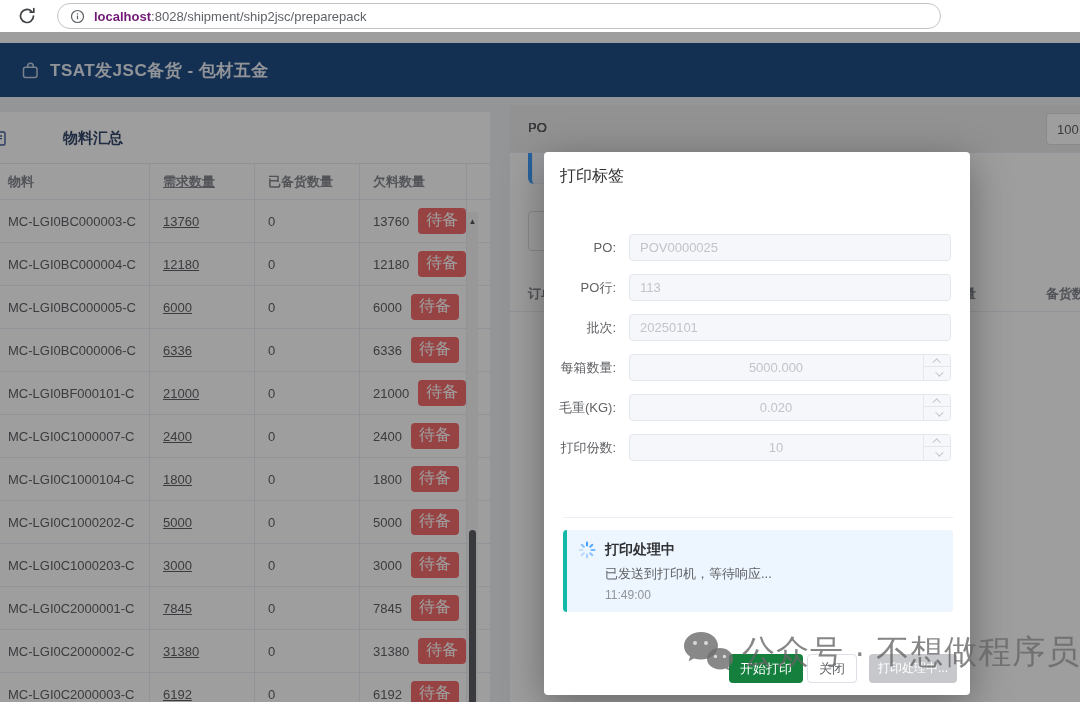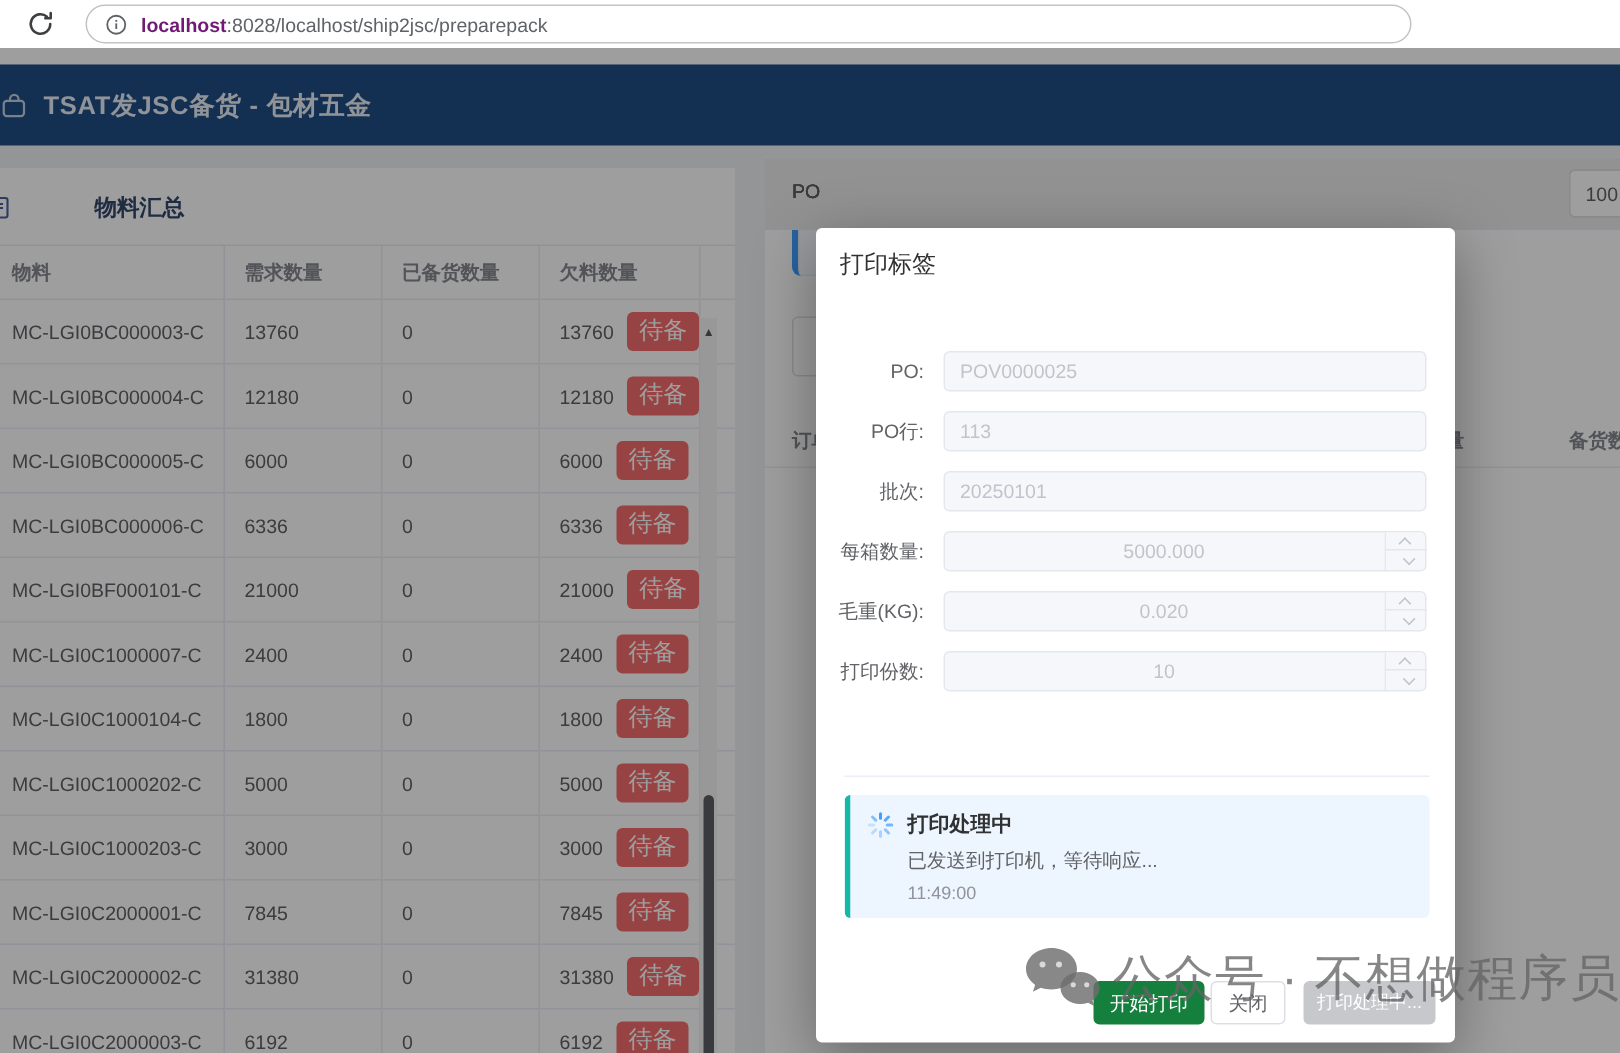--- a/index.html
+++ b/index.html
@@ -13,33 +13,33 @@
   .url-pill { position:absolute; left:57px; top:3px; width:884px; height:26px; border:1px solid #c3c3c3;
               border-radius:14px; background:#fff; display:flex; align-items:center; padding-left:12px; }
   .info-icon { width:15px; height:15px; flex:0 0 auto; }
   .url-text { margin-left:9px; font-size:13px; color:#5f6368; white-space:nowrap; }
   .url-text b { color:#701a75; font-weight:bold;margin-top:18px; }
 
   
   .page { position:absolute; left:0; top:32px; width:1080px; height:670px; background:#eff1f4; overflow:hidden; }
   .page-topstrip { position:absolute; left:0; top:0; width:1080px; height:11px; background:#fff; }
   .app-header { position:absolute; left:0; top:11px; width:1080px; height:54px; background:#1f4d85;
-                display:flex; align-items:center; }
+                display:flex; align-items:center; padding-left:21px; }
   .app-header .ttl { color:#e9eef5; font-size:17px; font-weight:bold; margin-left:10px; letter-spacing:.5px; }
 
   
   .left-card { position:absolute; left:-6px; top:80px; width:496px; height:590px; background:#fff; }
   .lc-head { display:flex; align-items:center; padding:17px 0 0 0; }
   .lc-head .ic { margin-left:-4px; }
   .lc-title { font-size:15px; font-weight:bold; color:#33476b; margin-left:9px;padding-left:47px; }
   .lc-div { border-bottom:1px solid #e9ecf0; margin-top:15px; }
   .lt-header { display:flex; height:36px; align-items:center; border-bottom:1px solid #ebeef5;
                color:#85888f; font-size:13px; font-weight:bold; }
   .lt-c { height:100%; display:flex; align-items:center; border-right:1px solid #ebeef5; padding-left:13px; overflow:hidden; }
-  .c1 { width:156px; padding-left:14px; } .c2 { width:105px; } .c3 { width:105px; } .c4 { width:107px; border-right:1px solid #ebeef5; }
+  .c1 { width:156px; padding-left:14px; } .c2 { width:105px;text-decoration:underline; } .c3 { width:105px; } .c4 { width:107px; border-right:1px solid #ebeef5; }
   .lt-row { display:flex; height:43px; border-bottom:1px solid #ebeef5; font-size:13px; color:#606266; }
   .lt-row .lt-c { border-right:1px solid #ebeef5; }
   .badge { display:inline-block; margin-left:9px; padding:2px 8px 3px; background:#f56c6c; color:#fff;
            font-size:16px; border-radius:4px; white-space:nowrap; }
   .lt-scroll { position:absolute; left:473px; top:100px; bottom:0; width:11px; background:#f6f6f6; }
   .lt-up { position:absolute; top:5px; left:0; width:11px; text-align:center; font-size:8px; color:#55585e; cursor:pointer; }
   .lt-thumb { position:absolute; left:2px; top:318px; width:7px; height:265px; background:#5b5e64; border-radius:4px; cursor:grab; }
 
   
   .right-card { position:absolute; left:510px; top:73px; width:570px; height:597px; background:#fff; overflow:hidden; }
@@ -111,21 +111,21 @@
         <path d="M17.5 11a6.5 6.5 0 1 1-2.2-4.9" stroke="#3c4043" stroke-width="1.7" fill="none" stroke-linecap="round"></path>
         <path d="M17.8 3.6v3.6h-3.6" stroke="#3c4043" stroke-width="1.7" fill="none" stroke-linecap="round" stroke-linejoin="round"></path>
       </svg>
     </div>
     <div class="url-pill">
       <svg class="info-icon" viewBox="0 0 16 16">
         <circle cx="8" cy="8" r="6.4" stroke="#5f6368" stroke-width="1.3" fill="none"></circle>
         <rect x="7.35" y="7" width="1.3" height="4" fill="#5f6368"></rect>
         <rect x="7.35" y="4.6" width="1.3" height="1.3" fill="#5f6368"></rect>
       </svg>
-      <span class="url-text"><b>localhost</b><span>:8028/localhost/ship2jsc/preparepack</span></span>
+      <span class="url-text"><b>localhost</b><span>:8028/shipment/ship2jsc/preparepack</span></span>
     </div>
   </div>
 
   <div class="page">
     <div class="page-topstrip"></div>
 
     <div class="app-header">
       <svg width="19" height="19" viewBox="0 0 19 19">
         <rect x="2.5" y="6.2" width="13.5" height="10.2" rx="2" stroke="#c4d0df" stroke-width="1.5" fill="none"></rect>
         <path d="M6.7 6V5a2.8 2.8 0 0 1 5.6 0v1" stroke="#c4d0df" stroke-width="1.5" fill="none"></path>

